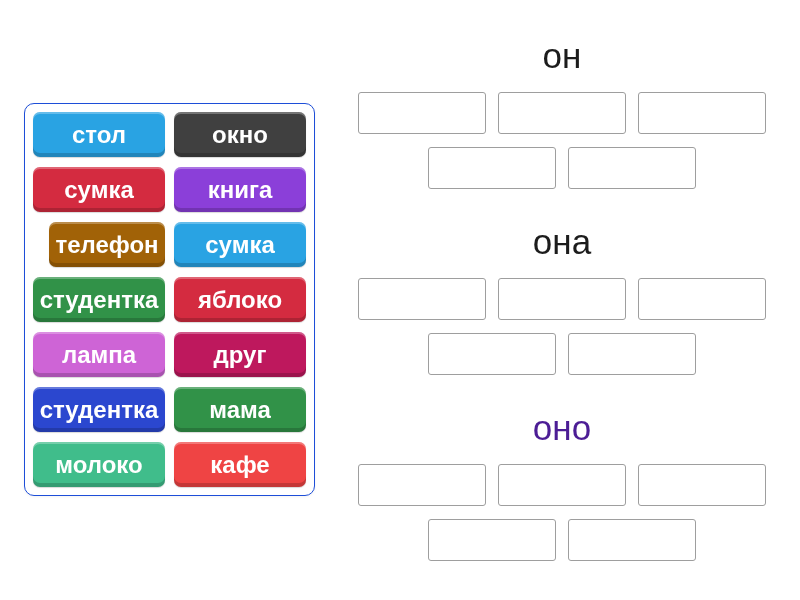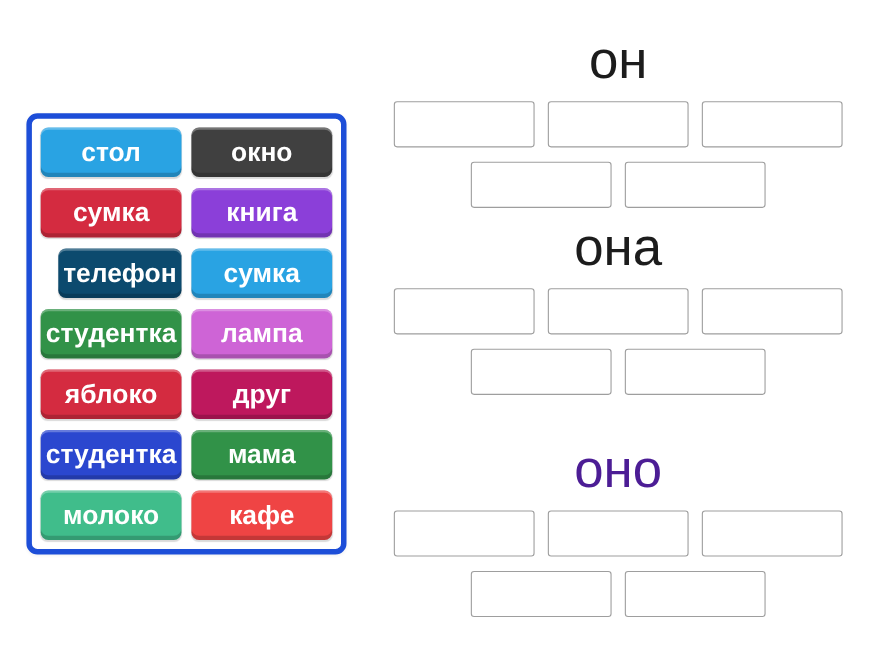--- a/index.html
+++ b/index.html
@@ -11,21 +11,21 @@
     overflow: hidden;
   }
 
   
   .word-bank {
     position: absolute;
     left: 24px; top: 103px;
     width: 291px;
     box-sizing: border-box;
     background: #ffffff;
-    border: 5px solid #1d4ed8;
+    border: 1px solid #1d4ed8;
     border-radius: 10px;
     padding: 8px;
     display: grid;
     grid-template-columns: 1fr 1fr;
     gap: 10px 9px;
     box-shadow: 0 1px 3px rgba(0,0,0,0.05);
   }
   .tile {
     height: 45px;
     border-radius: 7px;
@@ -44,25 +44,25 @@
     white-space: nowrap;
   }
 
   
   .group {
     position: absolute;
     left: 358px;
     width: 408px;
   }
   .group-on  { top: 36px; }
-  .group-ona { top: 206px; }
+  .group-ona { top: 222px; }
   .group-ono { top: 408px; }
   .group-header {
     text-align: center;
-    font-size: 48px;
+    font-size: 35px;
     line-height: 40px;
     color: #1c1c1c;
   }
   .slot-row {
     display: flex;
     gap: 12px;
     margin-top: 16px;
   }
   .slot-row.second {
     justify-content: center;
@@ -78,25 +78,25 @@
   }
 </style>
 </head>
 <body style="background: rgb(255, 255, 255);">
 
 <div class="word-bank">
   <div class="tile" style="background: rgb(41, 163, 227);">стол</div>
   <div class="tile" style="background: #404040;">окно</div>
   <div class="tile" style="background: rgb(212, 43, 64);">сумка</div>
   <div class="tile" style="background: rgb(139, 63, 217);">книга</div>
-  <div class="tile" style="background: #0c4a6e; margin-left: 16px;">телефон</div>
+  <div class="tile" style="background: #a16207; margin-left: 16px;">телефон</div>
   <div class="tile" style="background: rgb(41, 163, 227);">сумка</div>
   <div class="tile" style="background: rgb(49, 146, 72);">студентка</div>
+  <div class="tile" style="background: rgb(212, 43, 64);">яблоко</div>
   <div class="tile" style="background: rgb(206, 100, 214);">лампа</div>
-  <div class="tile" style="background: rgb(212, 43, 64);">яблоко</div>
   <div class="tile" style="background: #be185d;">друг</div>
   <div class="tile" style="background: rgb(43, 71, 207);">студентка</div>
   <div class="tile" style="background: rgb(49, 146, 72);">мама</div>
   <div class="tile" style="background: rgb(64, 189, 139);">молоко</div>
   <div class="tile" style="background: #ef4444;">кафе</div>
 </div>
 
 <section class="group group-on">
   <div class="group-header" style="color: rgb(28, 28, 28);">он</div>
   <div class="slot-row">

